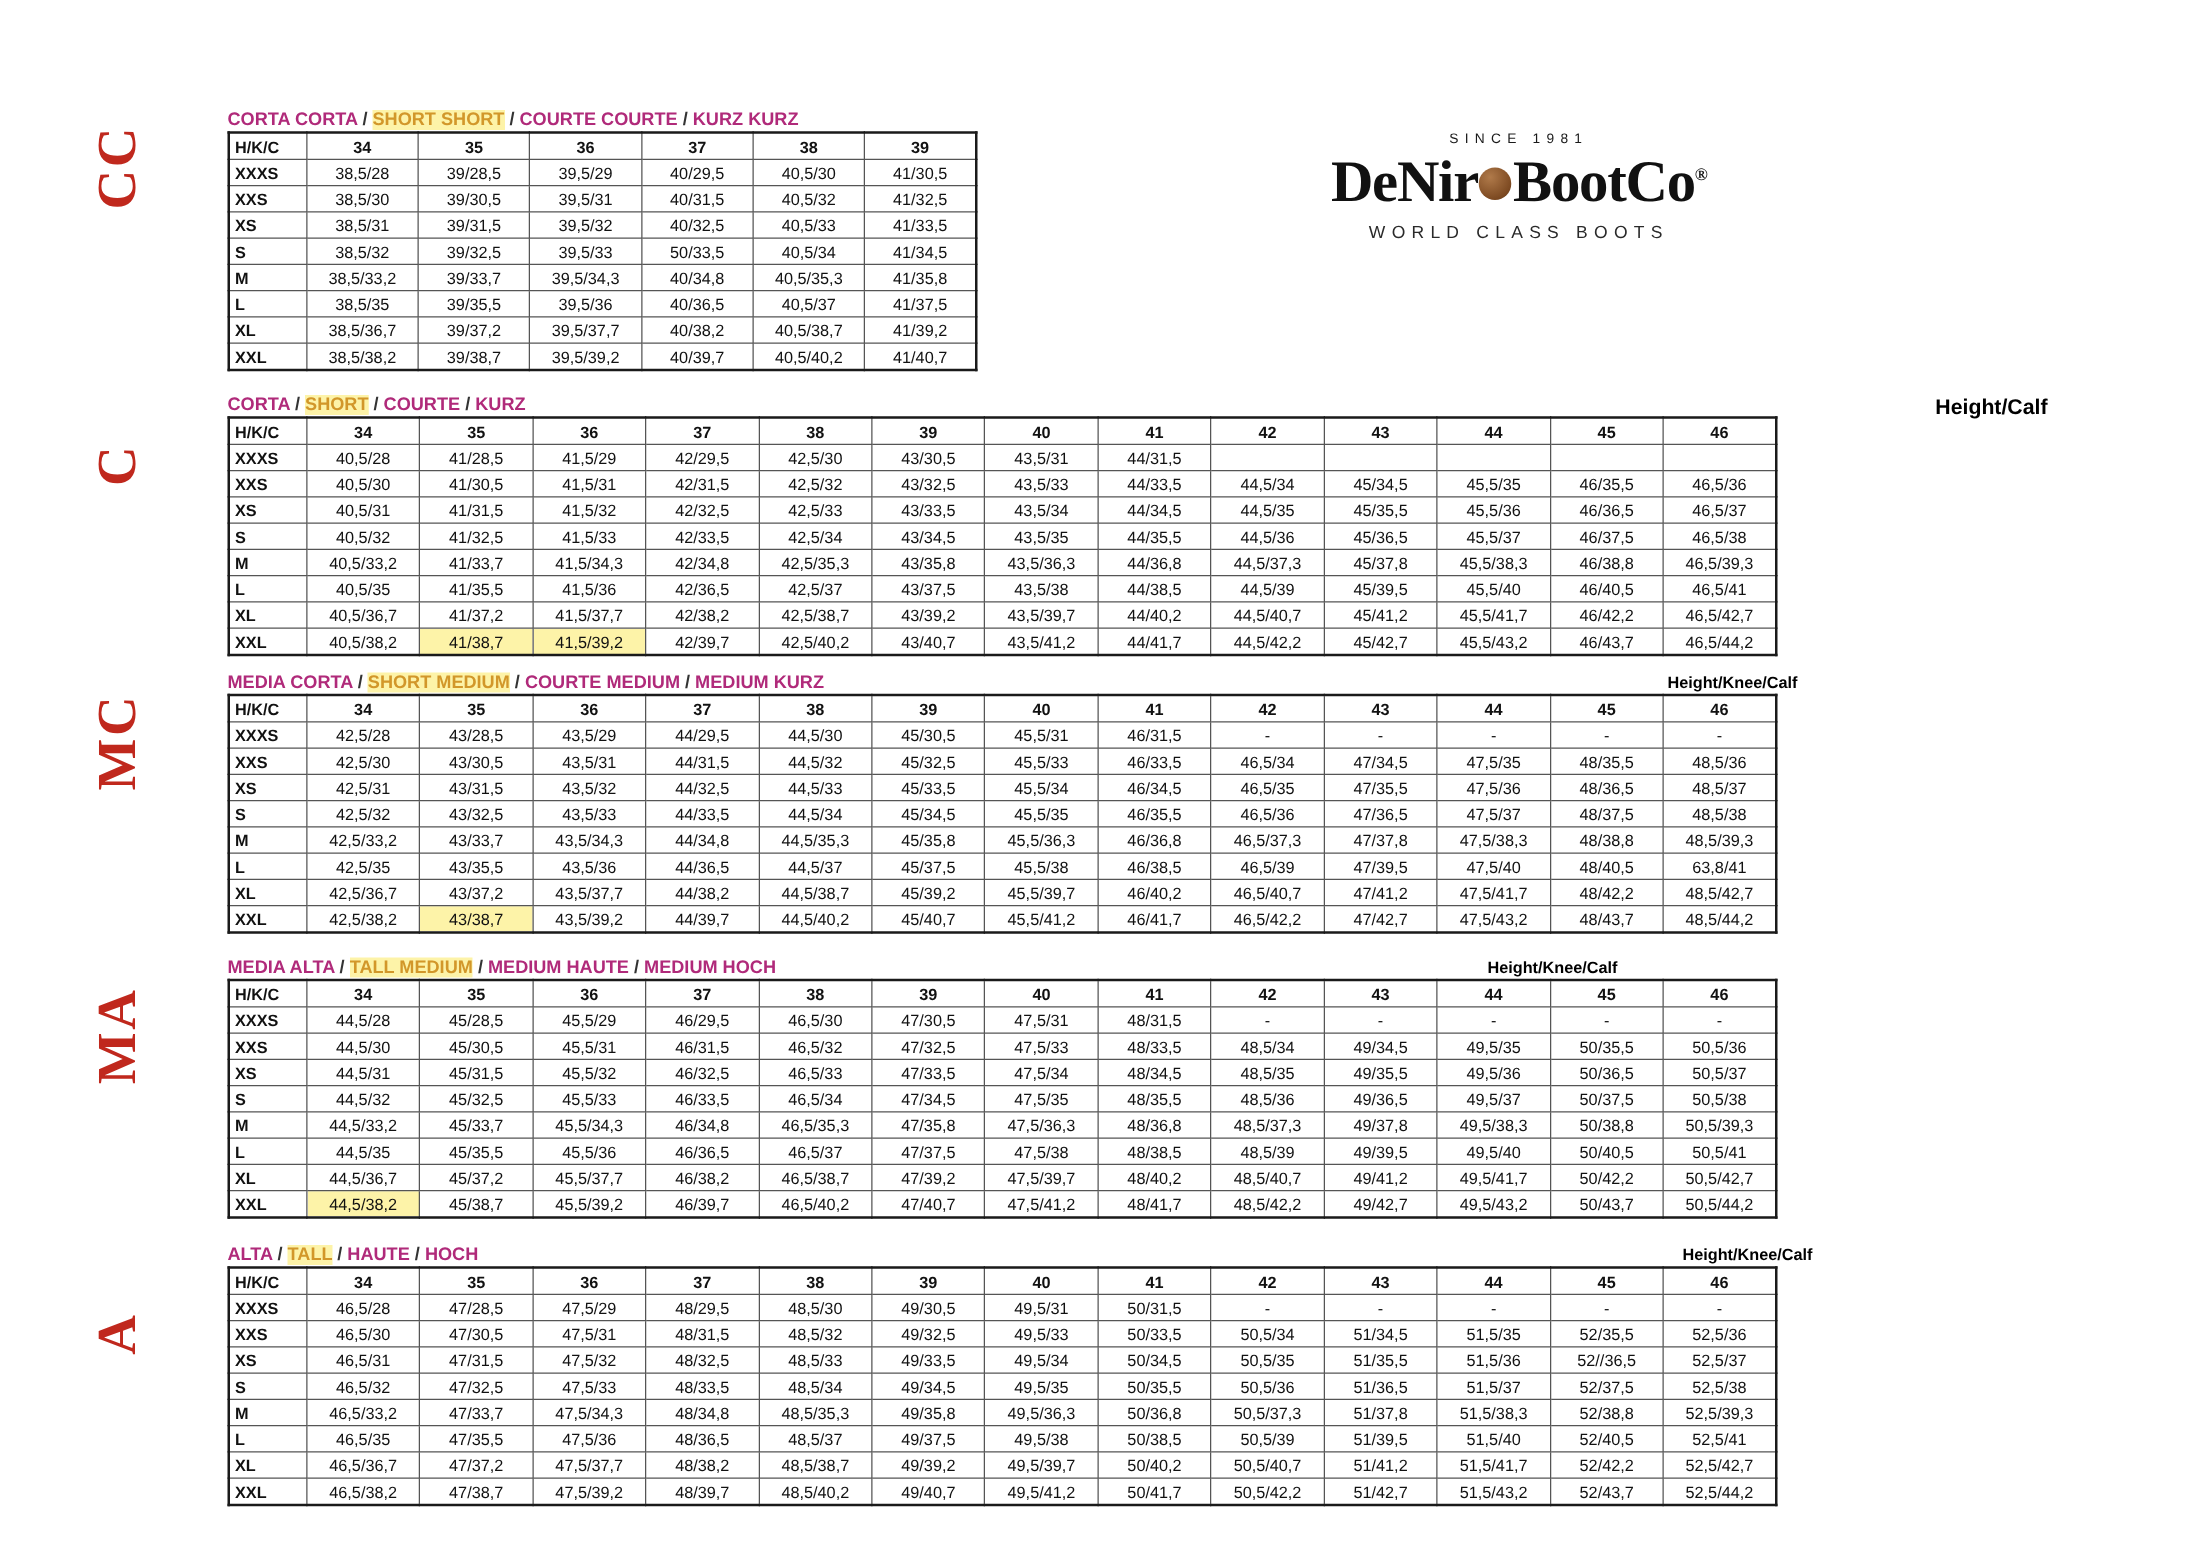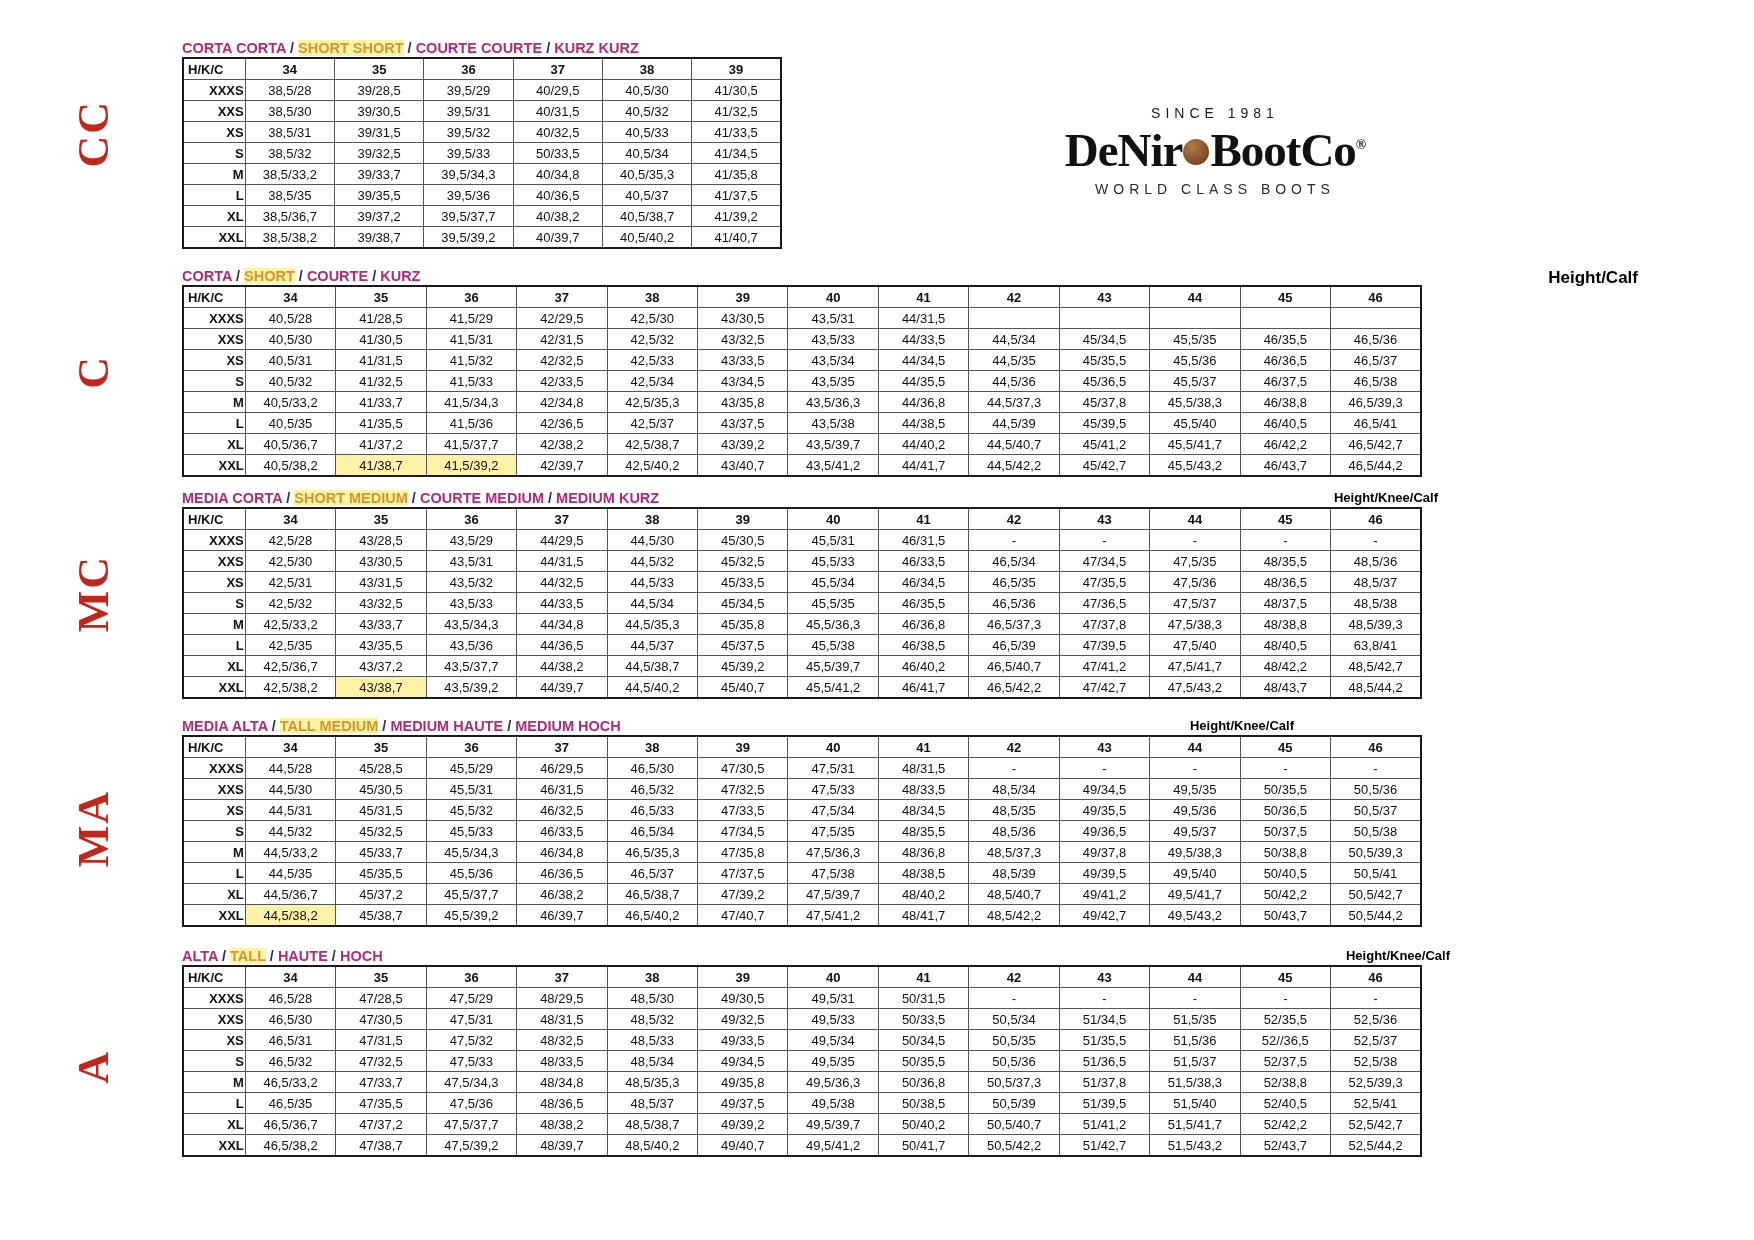--- a/index.html
+++ b/index.html
@@ -42,21 +42,21 @@
   }
   
   .logo-block {
     position: absolute;
     left: 1000px;
     top: 105px;
     width: 430px;
     text-align: center;
   }
   .logo-since {
-    font-size: 14px;
+    font-size: 11px;
     letter-spacing: 5px;
     color: #1a1a1a;
     font-family: "Liberation Sans", sans-serif;
     margin-bottom: 2px;
   }
   .logo-name {
     font-family: "Liberation Serif", serif;
     font-size: 47px;
     font-weight: bold;
     color: #111;
@@ -84,20 +84,21 @@
     letter-spacing: 5px;
     color: #2a2a2a;
     margin-top: 4px;
     font-family: "Liberation Sans", sans-serif;
   }
 
   
   .section {
     position: absolute;
     font-size: 13px;
+    margin-top: 48px;
   }
   .sec-title {
     font-size: 14.5px;
     font-weight: bold;
     letter-spacing: 0px;
     white-space: nowrap;
     margin-bottom: 1px;
     font-family: "Liberation Sans", sans-serif;
   }
   .sec-title .es { color: #b02a7a; }
@@ -124,21 +125,21 @@
     font-family: "Liberation Sans", sans-serif;
     white-space: nowrap;
     overflow: hidden;
   }
   table.sz tr.head td {
     font-weight: bold;
     font-size: 13px;
   }
   table.sz td.rowlab {
     font-weight: bold;
-    text-align: right;
+    text-align: left;
     padding-left: 4px;
   }
   table.sz td.hkc {
     font-weight: bold;
     text-align: left;
     padding-left: 4px;
   }
   .mark {
     background: #fdf3a8;
   }

